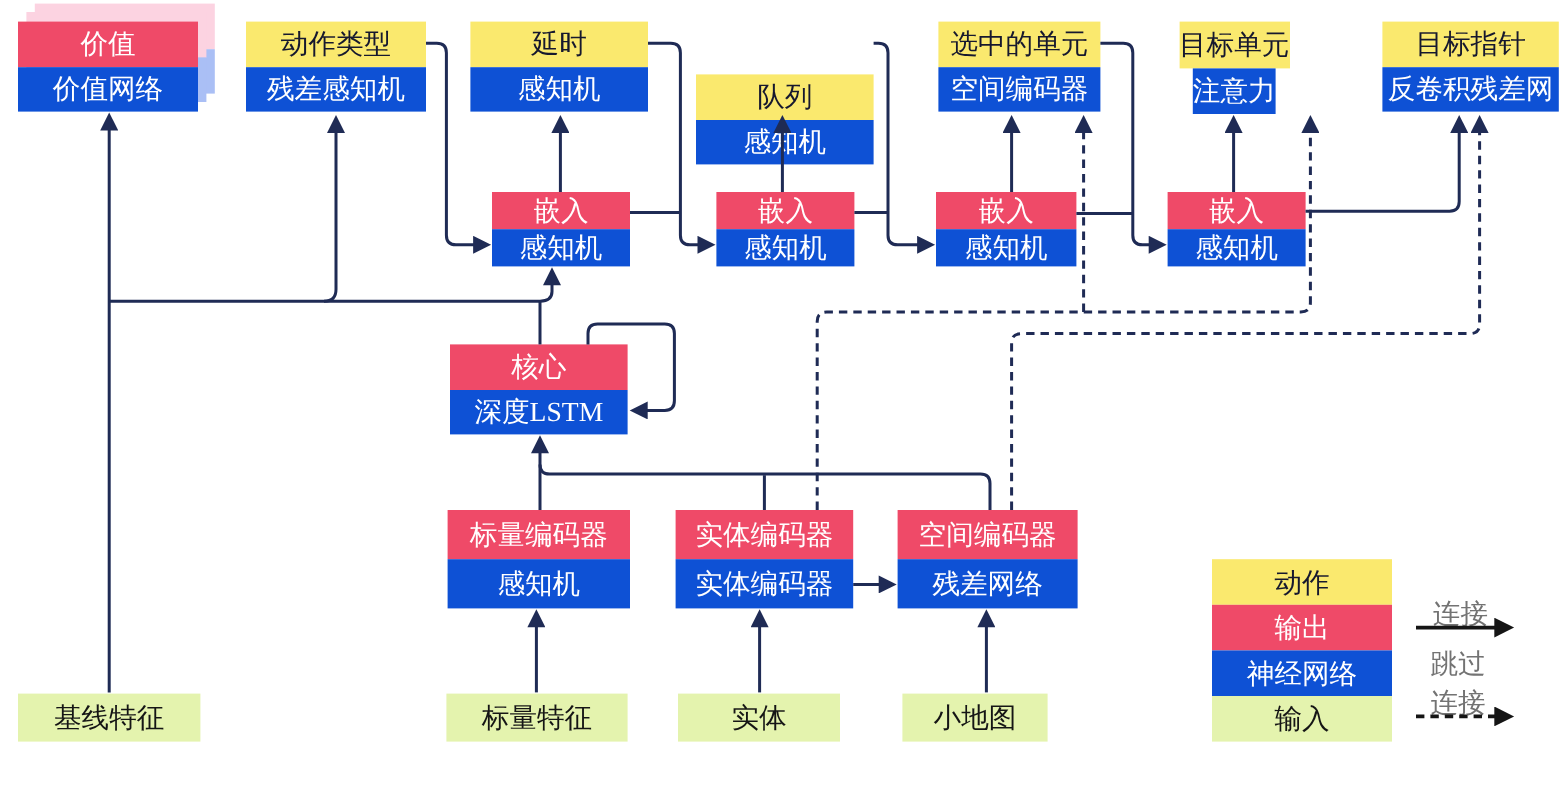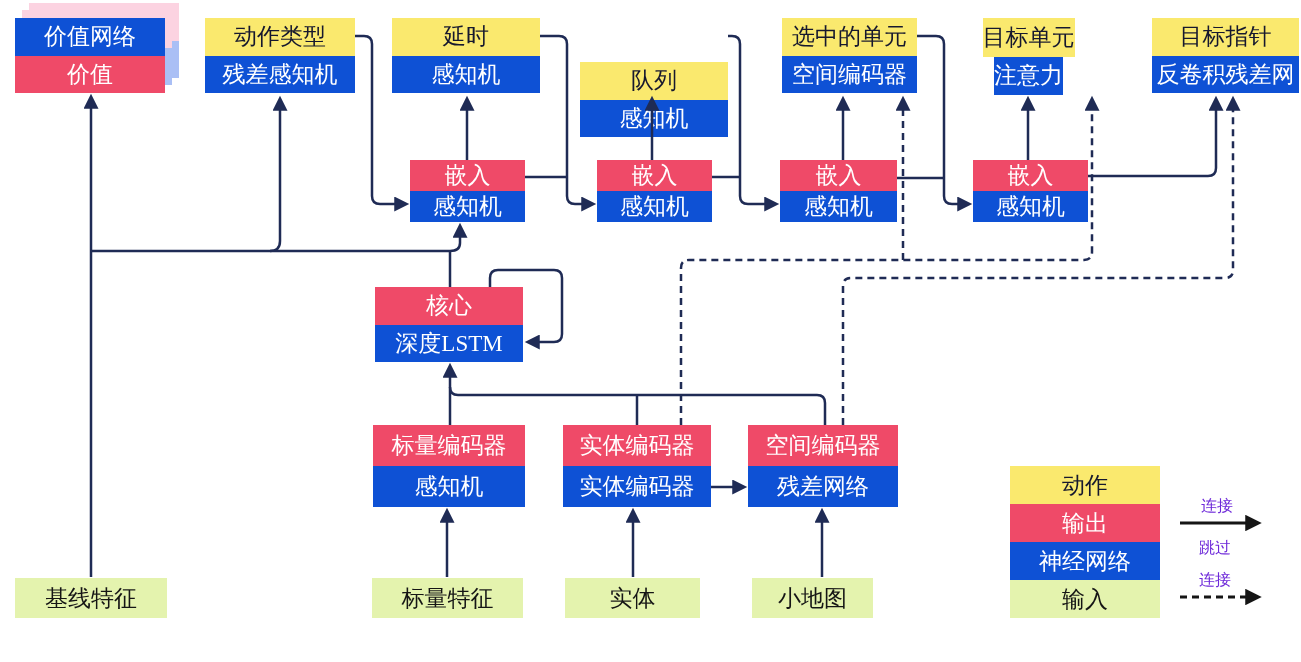--- a/index.html
+++ b/index.html
@@ -26,41 +26,41 @@
   .sheet{position:absolute;display:flex;flex-direction:column;}
   .sheet .half{flex:1;}
   .sheet .half.p{background:var(--pale-pink);}
   .sheet .half.b{background:var(--pale-blue);}
   .input-box{position:absolute;display:flex;align-items:center;justify-content:center;
     background:var(--green);color:#151515;font-size:23px;white-space:nowrap;}
   .legend{position:absolute;left:1010px;top:466px;width:150px;height:152px;
     display:flex;flex-direction:column;}
   .legend .lrow{flex:1;display:flex;align-items:center;justify-content:center;
     font-size:23px;line-height:1;}
-  .lbl{position:absolute;font-size:16px;color:#6d28d9;white-space:nowrap;
+  .lbl{position:absolute;font-size:23px;color:#737373;white-space:nowrap;
     width:90px;text-align:center;}
   svg.wires{position:absolute;left:0;top:0;pointer-events:none;}
 </style>
 </head>
 <body>
 
 <div class="stage">
 
   <div class="sheet" style="left:29px;top:3px;width:150px;height:75px;">
     <div class="half p"></div>
     <div class="half b"></div>
   </div>
   <div class="sheet" style="left:22px;top:10px;width:150px;height:75px;">
     <div class="half p"></div>
     <div class="half b"></div>
   </div>
 
   <div class="node" style="left:15px;top:18px;width:150px;height:75px;">
+    <div class="row hd-pink">价值</div>
     <div class="row bd-blue">价值网络</div>
-    <div class="row hd-pink">价值</div>
   </div>
   <div class="node" style="left:205px;top:18px;width:150px;height:75px;">
     <div class="row hd-yellow">动作类型</div>
     <div class="row bd-blue">残差感知机</div>
   </div>
   <div class="node" style="left:392px;top:18px;width:148px;height:75px;">
     <div class="row hd-yellow">延时</div>
     <div class="row bd-blue">感知机</div>
   </div>
   <div class="node" style="left:580px;top:18px;width:148px;height:75px;margin-top:44px;">

